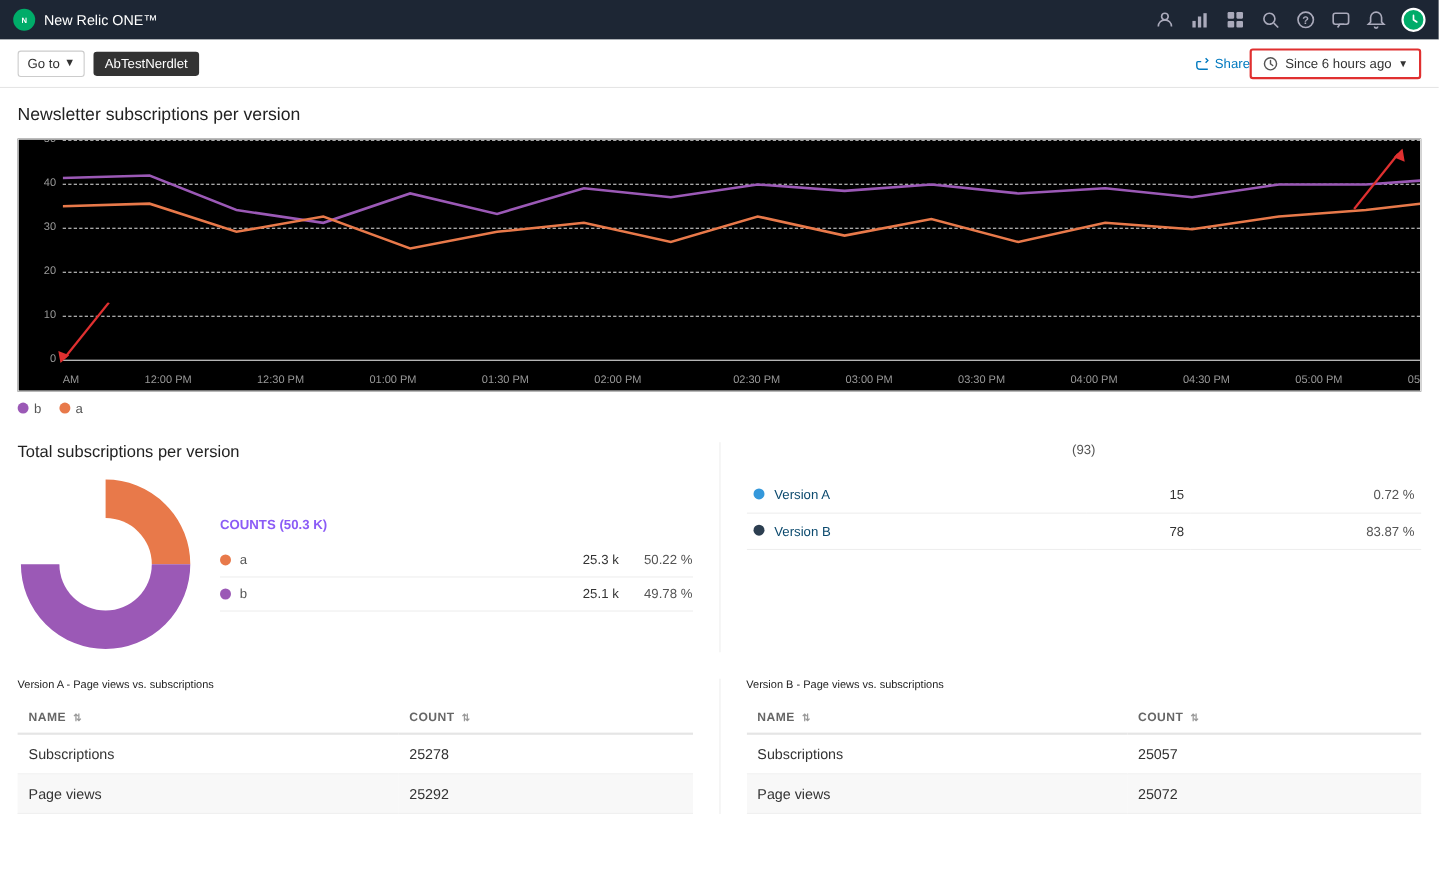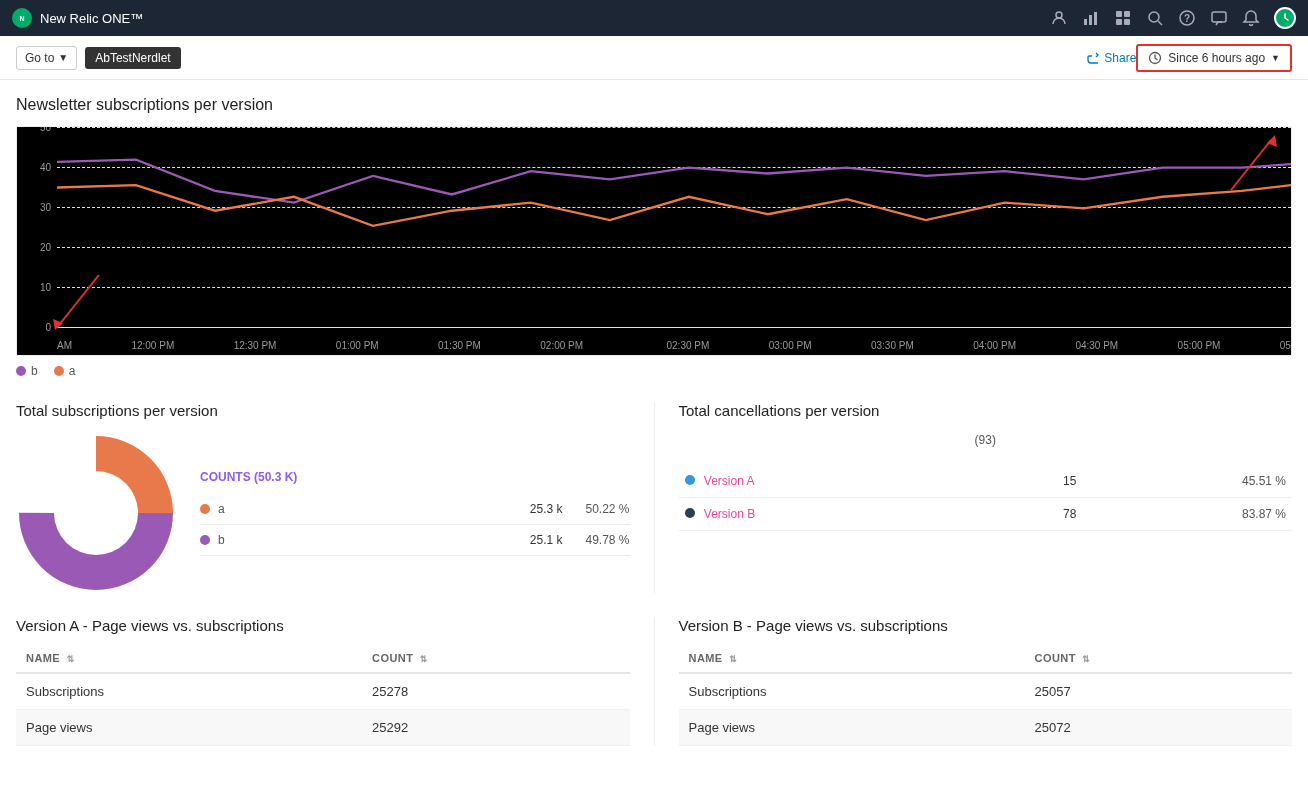--- a/index.html
+++ b/index.html
@@ -106,30 +106,30 @@
     .donut-name { flex: 1; color: #555; }
     .donut-count { margin-right: 12px; color: #333; font-weight: 500; }
     .donut-pct { color: #555; min-width: 55px; text-align: right; }
 
     
     .cancel-header { font-size: 12px; color: #555; margin-bottom: 18px; text-align: center; }
     .cancel-table { width: 100%; border-collapse: collapse; }
     .cancel-table tr { border-bottom: 1px solid #eee; }
     .cancel-table td { padding: 9px 6px; font-size: 12px; }
     .cancel-dot { width: 10px; height: 10px; border-radius: 50%; display: inline-block; margin-right: 6px; }
-    .cancel-name { color: #ec4899; }
+    .cancel-name { color: #0c4a6e; }
     .cancel-num { color: #333; font-weight: 500; text-align: right; }
     .cancel-pct { color: #555; text-align: right; }
 
     
     .tables-row { display: flex; gap: 0; margin-top: 24px; }
     .table-panel { flex: 1; }
     .table-panel:first-child { padding-right: 24px; }
     .table-panel:last-child { padding-left: 24px; border-left: 1px solid #eee; }
-    .table-title { font-size: 15px; font-weight: 500; margin-bottom: 10px; color: #222; }
+    .table-title { font-size: 10px; font-weight: 500; margin-bottom: 10px; color: #222; }
 
     .data-table { width: 100%; border-collapse: collapse; }
     .data-table thead tr { border-bottom: 2px solid #e5e5e5; }
     .data-table thead th {
       padding: 8px 10px;
       text-align: left;
       font-size: 11px;
       font-weight: 700;
       color: #666;
       text-transform: uppercase;
@@ -324,31 +324,30 @@
             <div class="donut-dot" style="background:#9b59b6;"></div>
             <span class="donut-name">b</span>
             <span class="donut-count">25.1 k</span>
             <span class="donut-pct">49.78 %</span>
           </div>
         </div>
       </div>
     </div>
 
     <div class="panel-right">
-      <div class="panel-title">Total cancellations per version</div>
       <div class="cancel-header">(93)</div>
       <table class="cancel-table">
         <tbody>
           <tr>
             <td>
               <span class="cancel-dot" style="background:#3498db;"></span>
               <span class="cancel-name">Version A</span>
             </td>
             <td class="cancel-num">15</td>
-            <td class="cancel-pct">45.51 %</td>
+            <td class="cancel-pct">0.72 %</td>
           </tr>
           <tr>
             <td>
               <span class="cancel-dot" style="background:#2c3e50;"></span>
               <span class="cancel-name">Version B</span>
             </td>
             <td class="cancel-num">78</td>
             <td class="cancel-pct">83.87 %</td>
           </tr>
         </tbody>

